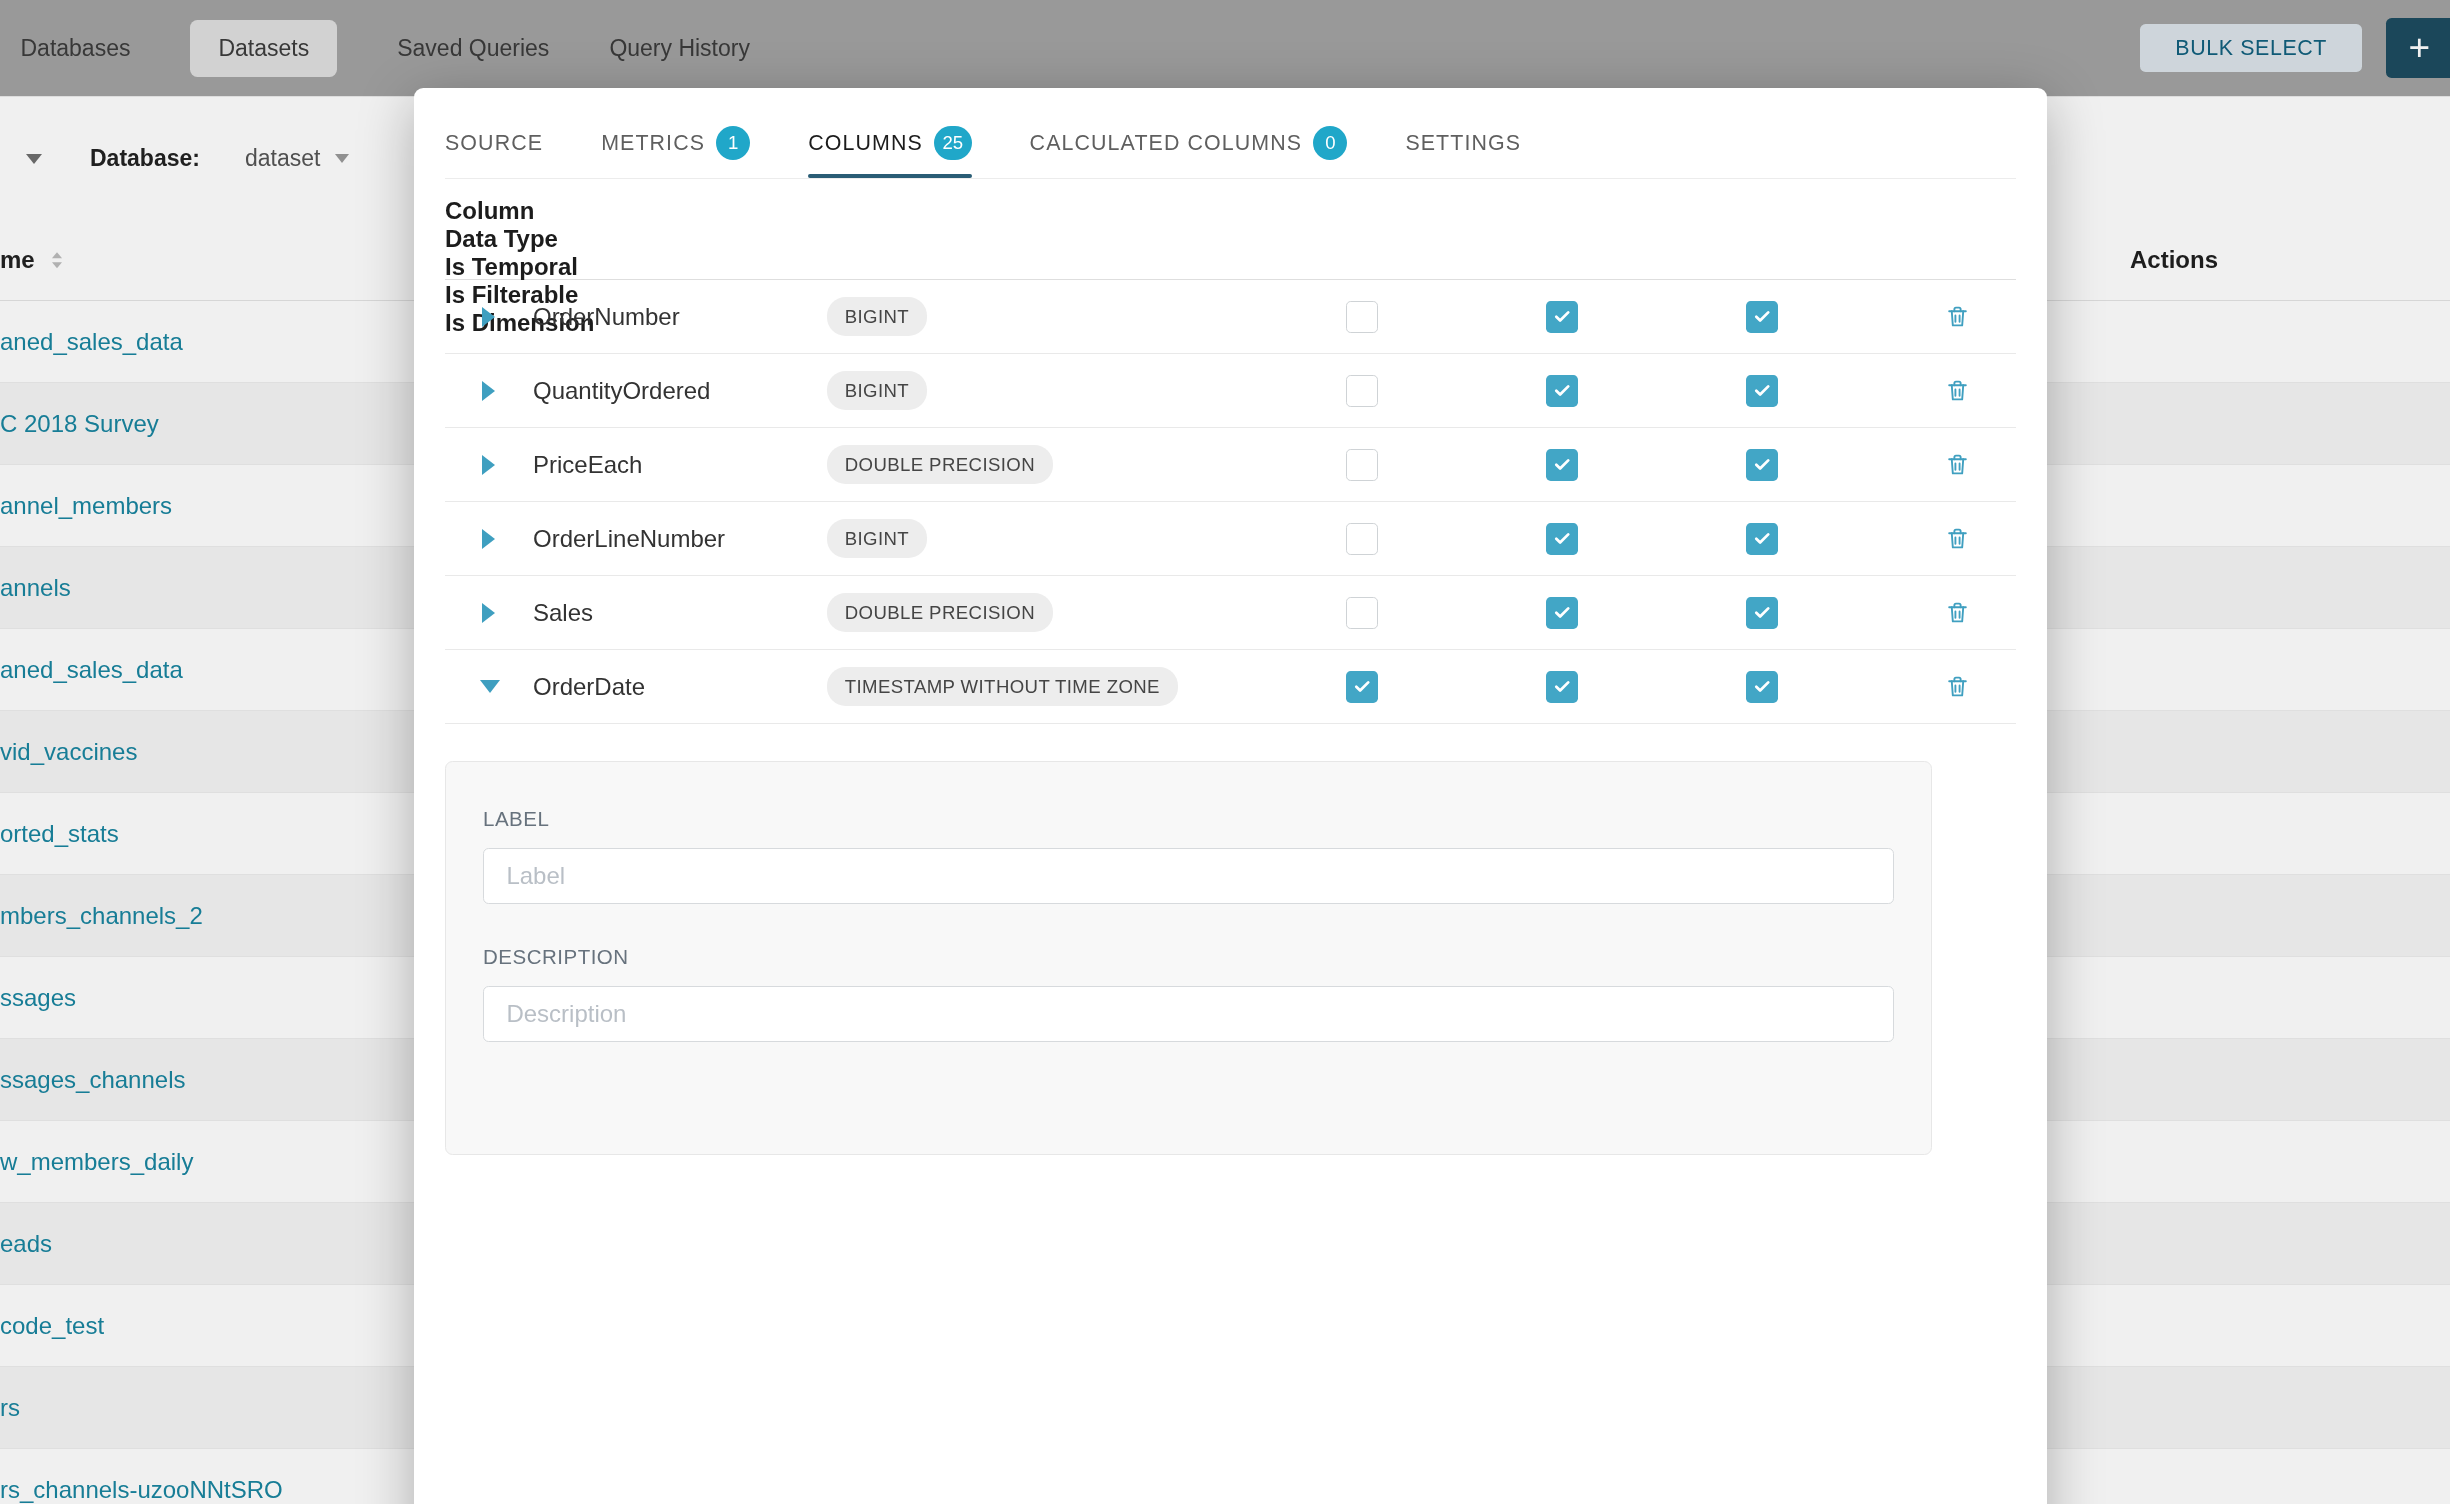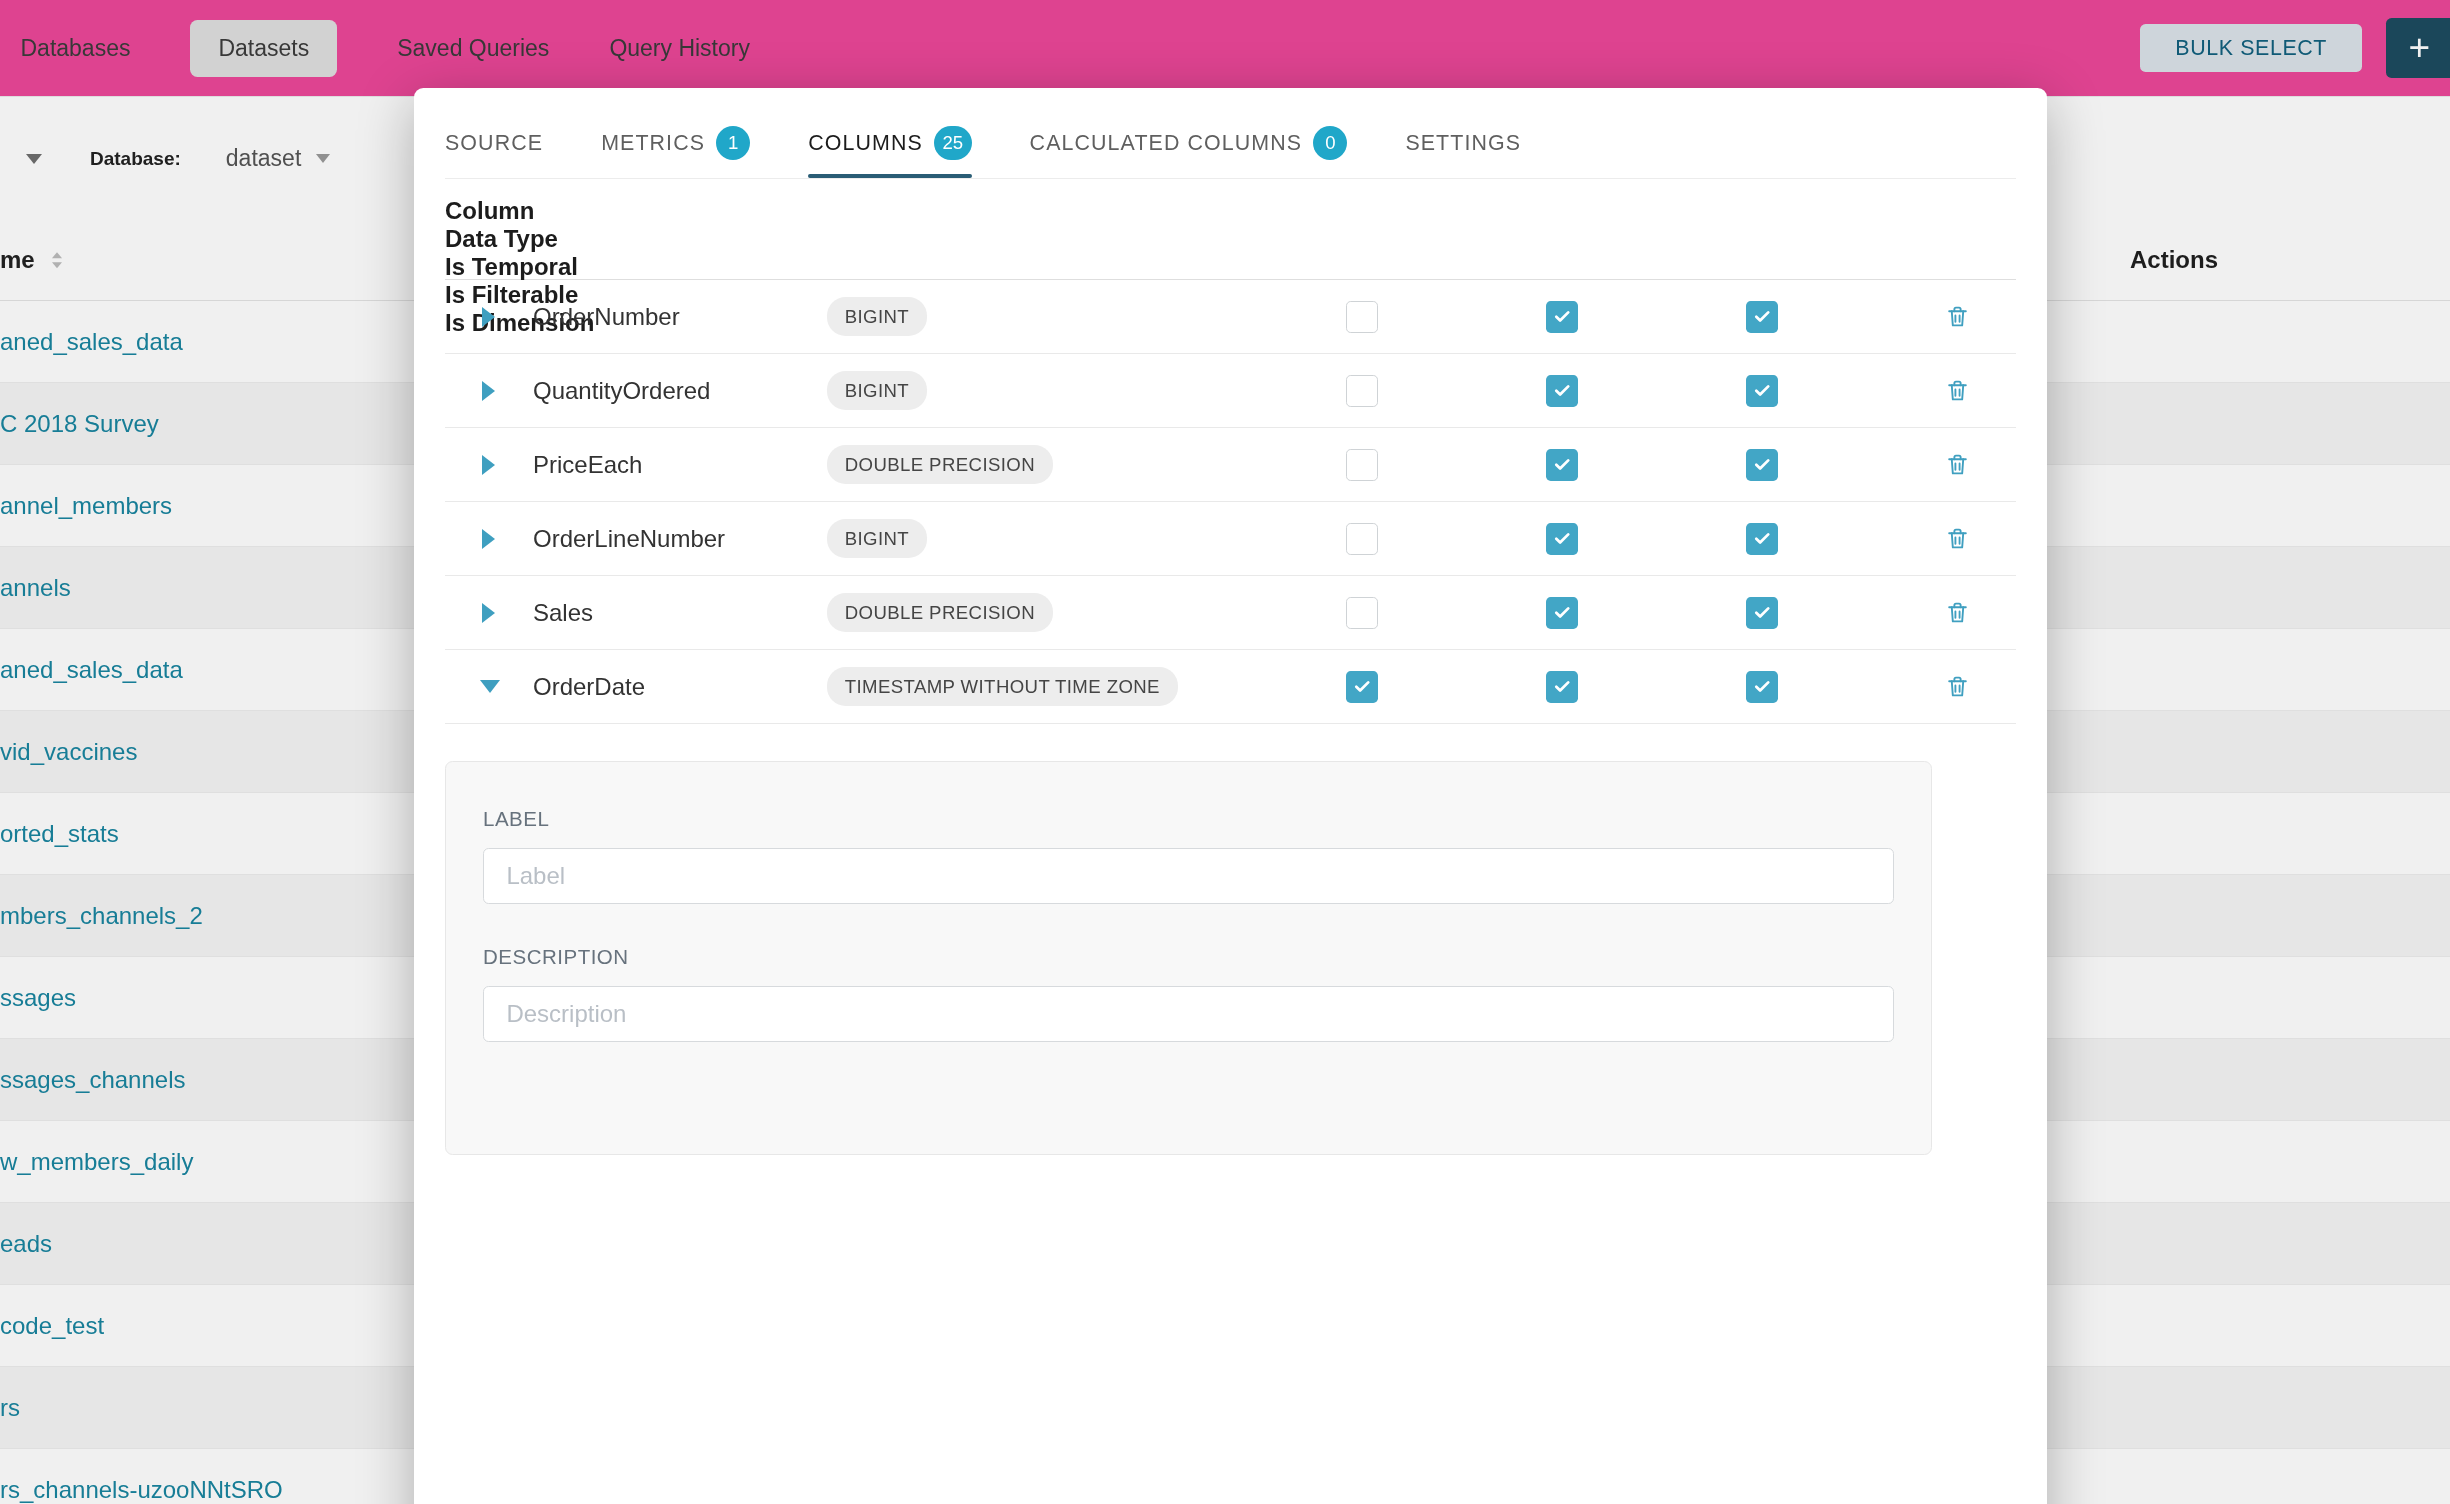--- a/index.html
+++ b/index.html
@@ -1,40 +1,40 @@
 <!DOCTYPE html>
 <html style="--accent: #20a7c9; --checkbox: #42a6c6; --icon-blue: #3f9fc0; --link: #1985a0; --ink-bar: #2a5d75; --warning-bg: #fcf8e3; --warning-text: #7a6a2c; --add-button-bg: #1d4c60;font-size:15px"><head>
 <meta charset="utf-8">
 <style>
   html,body{margin:0;padding:0;}
   body{
     width:2450px;height:1505px;overflow:hidden;position:relative;
     font-family:"Liberation Sans",sans-serif;background:#fff;
   }
   
-  .topnav{position:absolute;top:0;left:0;width:100%;height:97px;background:#ec4899;
+  .topnav{position:absolute;top:0;left:0;width:100%;height:97px;background:#a3a3a3;
     border-bottom:0.9px solid #ebebeb;display:flex;align-items:center;
     padding-left:20.5px;box-sizing:border-box;z-index:1;}
   .nav-items{display:flex;align-items:center;gap:60px;}
   .nav-item{font-size:23px;color:#3c3c3c;cursor:pointer;white-space:nowrap;}
   .nav-item.active{background:#e0e0e0;border-radius:7.5px;padding:15px 28px;}
   .nav-right{margin-left:auto;margin-right:-48px;display:flex;align-items:center;gap:24px;}
   .bulk-select{height:48px;padding:0 35px;background:#dbe3e9;color:#11607e;border:none;
     border-radius:5.6px;font-size:21.4px;letter-spacing:0.6px;font-weight:500;font-family:inherit;cursor:pointer;}
   .add-btn{width:112px;height:60px;background:var(--add-button-bg,#1d4c60);color:#fff;border:none;
     border-radius:5.6px;font-size:37px;display:flex;align-items:center;padding-left:22.4px;
     font-family:inherit;cursor:pointer;box-sizing:border-box;}
   
   .filter-row{position:absolute;top:97px;left:0;width:100%;height:123px;background:#fff;
     display:flex;align-items:center;z-index:1;}
   .tri-dn{width:0;height:0;border-left:8.4px solid transparent;border-right:8.4px solid transparent;
     border-top:10.3px solid #6f6f6f;}
   .tri-dn.lite{border-top-color:#9a9a9a;border-left-width:7.5px;border-right-width:7.5px;border-top-width:9.3px;}
   .filter-caret{margin-left:26px;}
-  .db-label{margin-left:48px;font-size:19px;font-weight:700;color:#222;}
+  .db-label{margin-left:48px;font-size:23px;font-weight:700;color:#222;}
   .db-value{margin-left:45px;display:flex;align-items:center;gap:15px;font-size:23px;color:#555;cursor:pointer;}
   
   .bg-table{position:absolute;top:220px;left:0;right:0;bottom:0;background:#fff;z-index:1;overflow:hidden;}
   .bg-header{position:relative;height:80px;border-bottom:0.9px solid #e4e4e4;}
   .bg-name-h{position:absolute;left:0;top:50%;transform:translateY(-50%);
     font-size:24px;font-weight:700;color:#222;cursor:pointer;}
   .sort-icon{position:absolute;left:52px;top:50%;transform:translateY(-50%);
     display:flex;flex-direction:column;gap:3.7px;cursor:pointer;}
   .s-up{width:0;height:0;border-left:5.6px solid transparent;border-right:5.6px solid transparent;
     border-bottom:6.5px solid #bdbdbd;}

